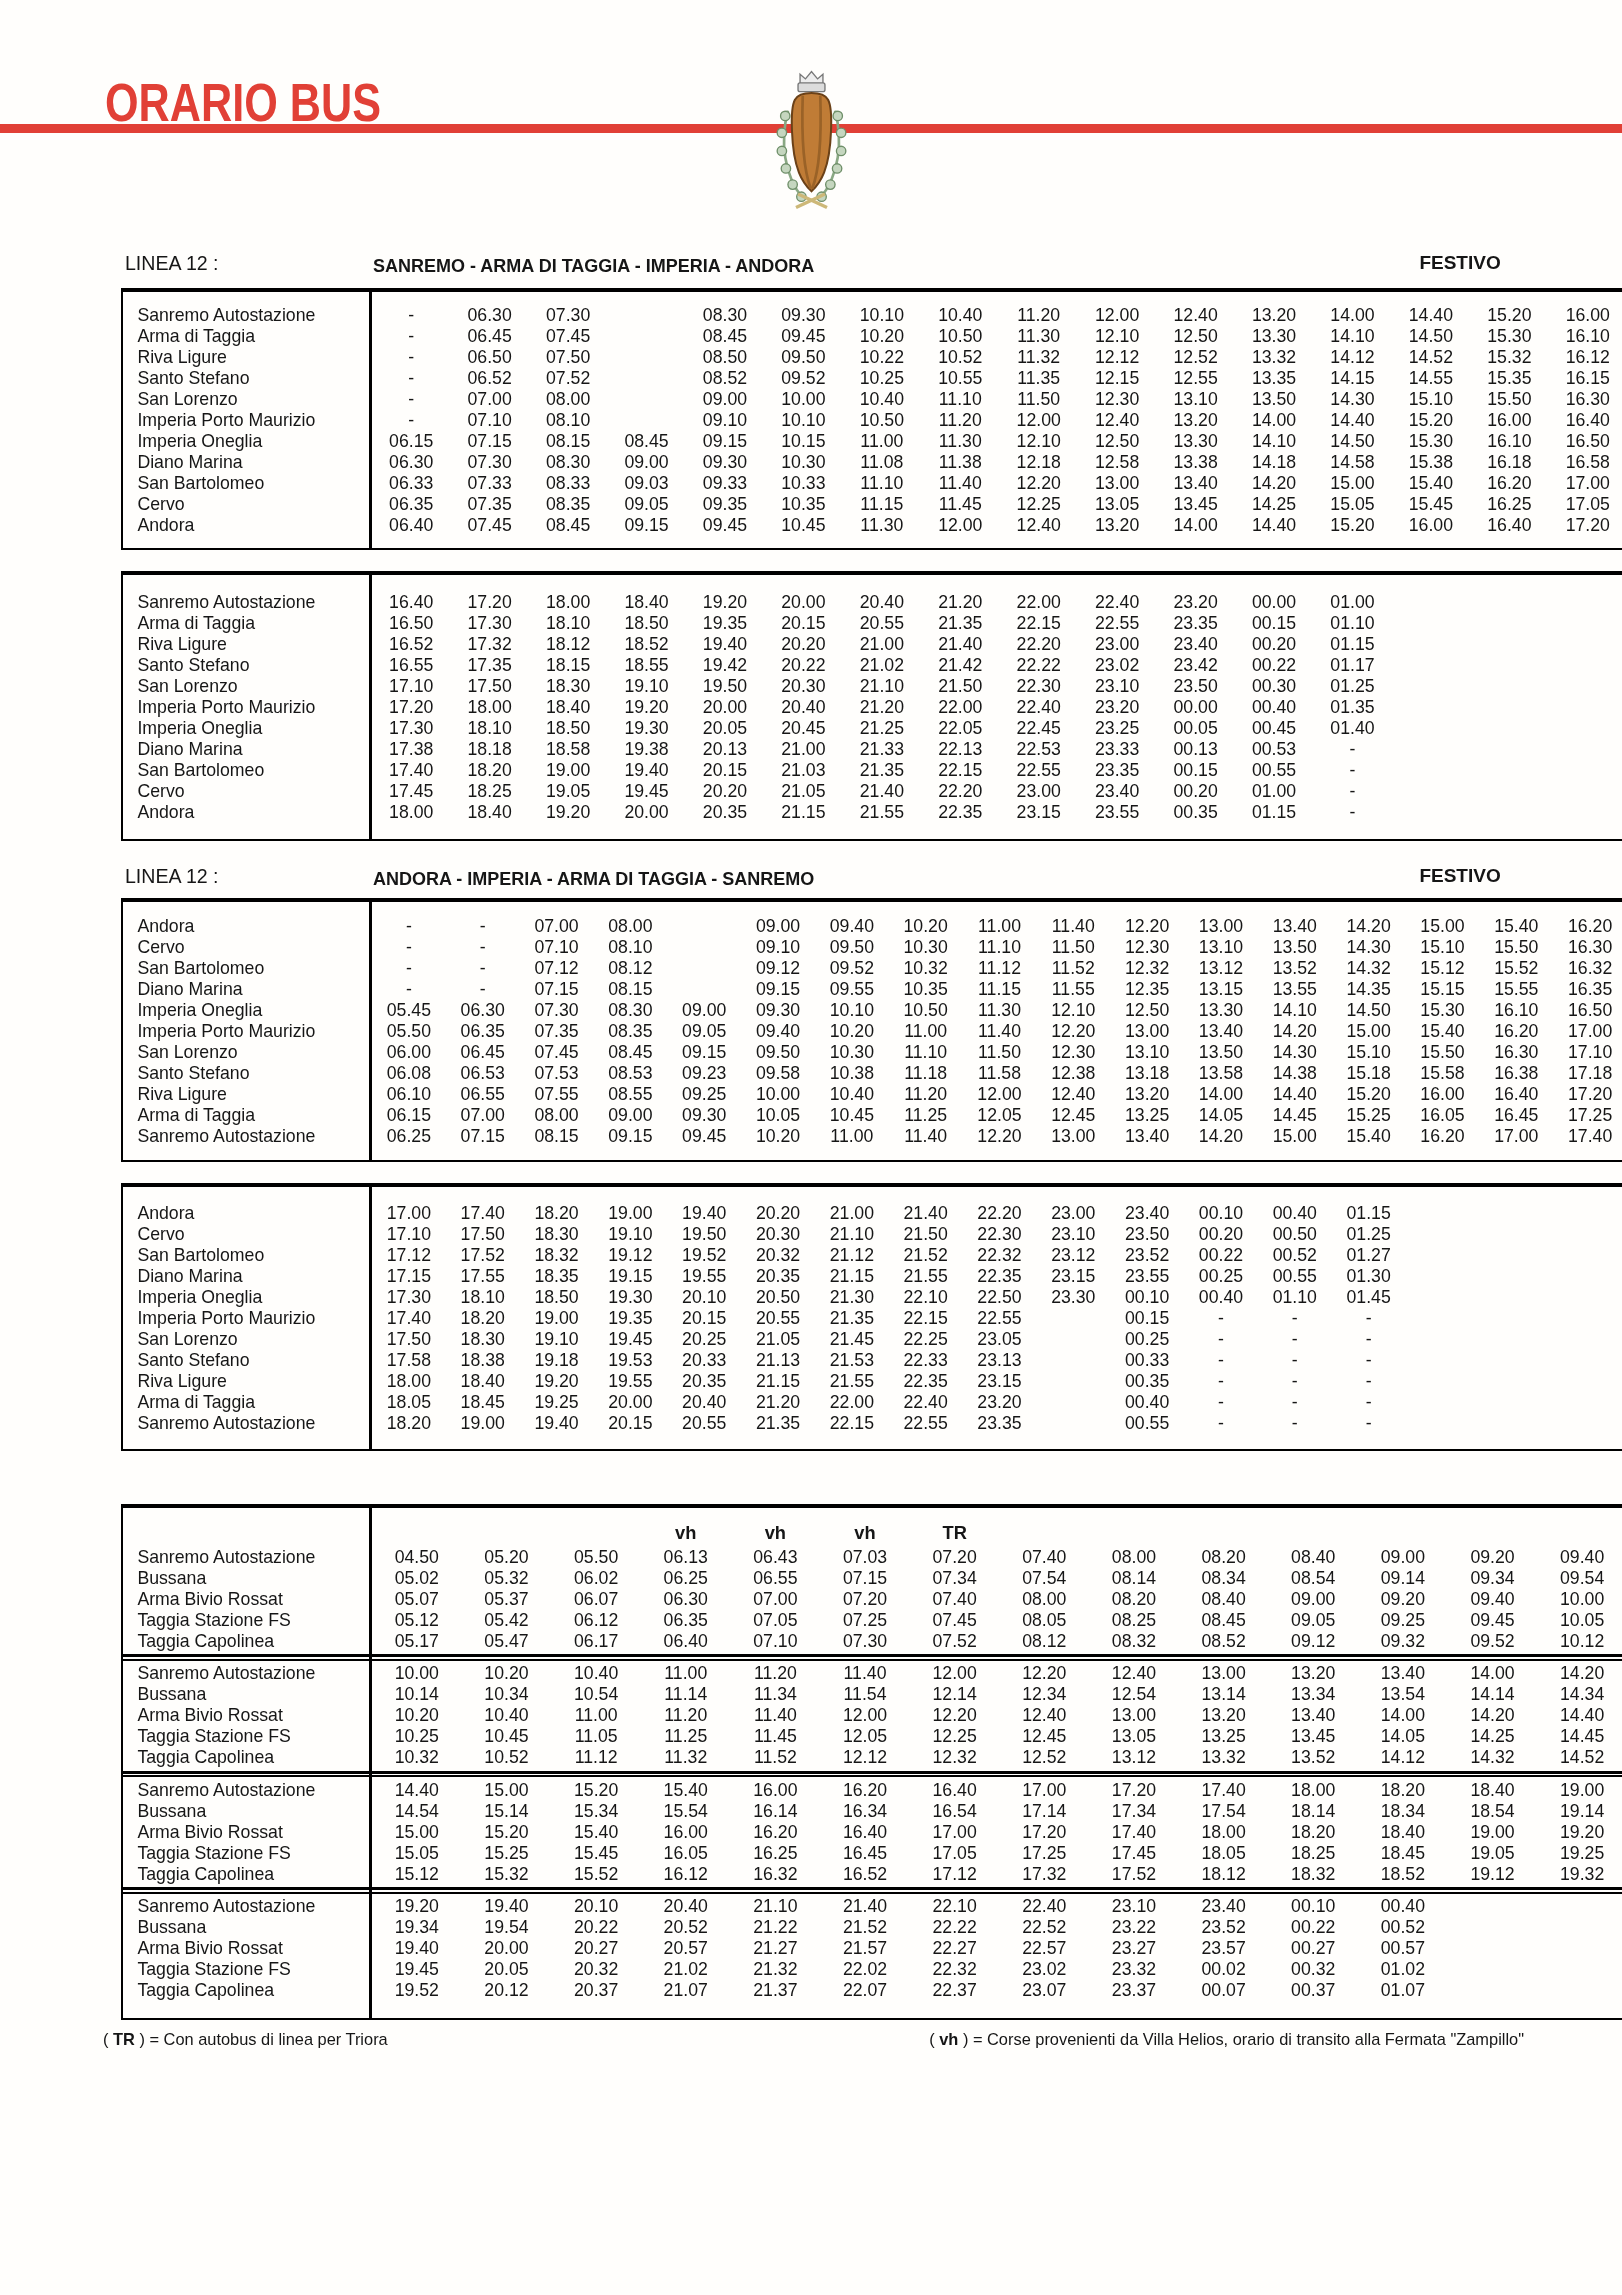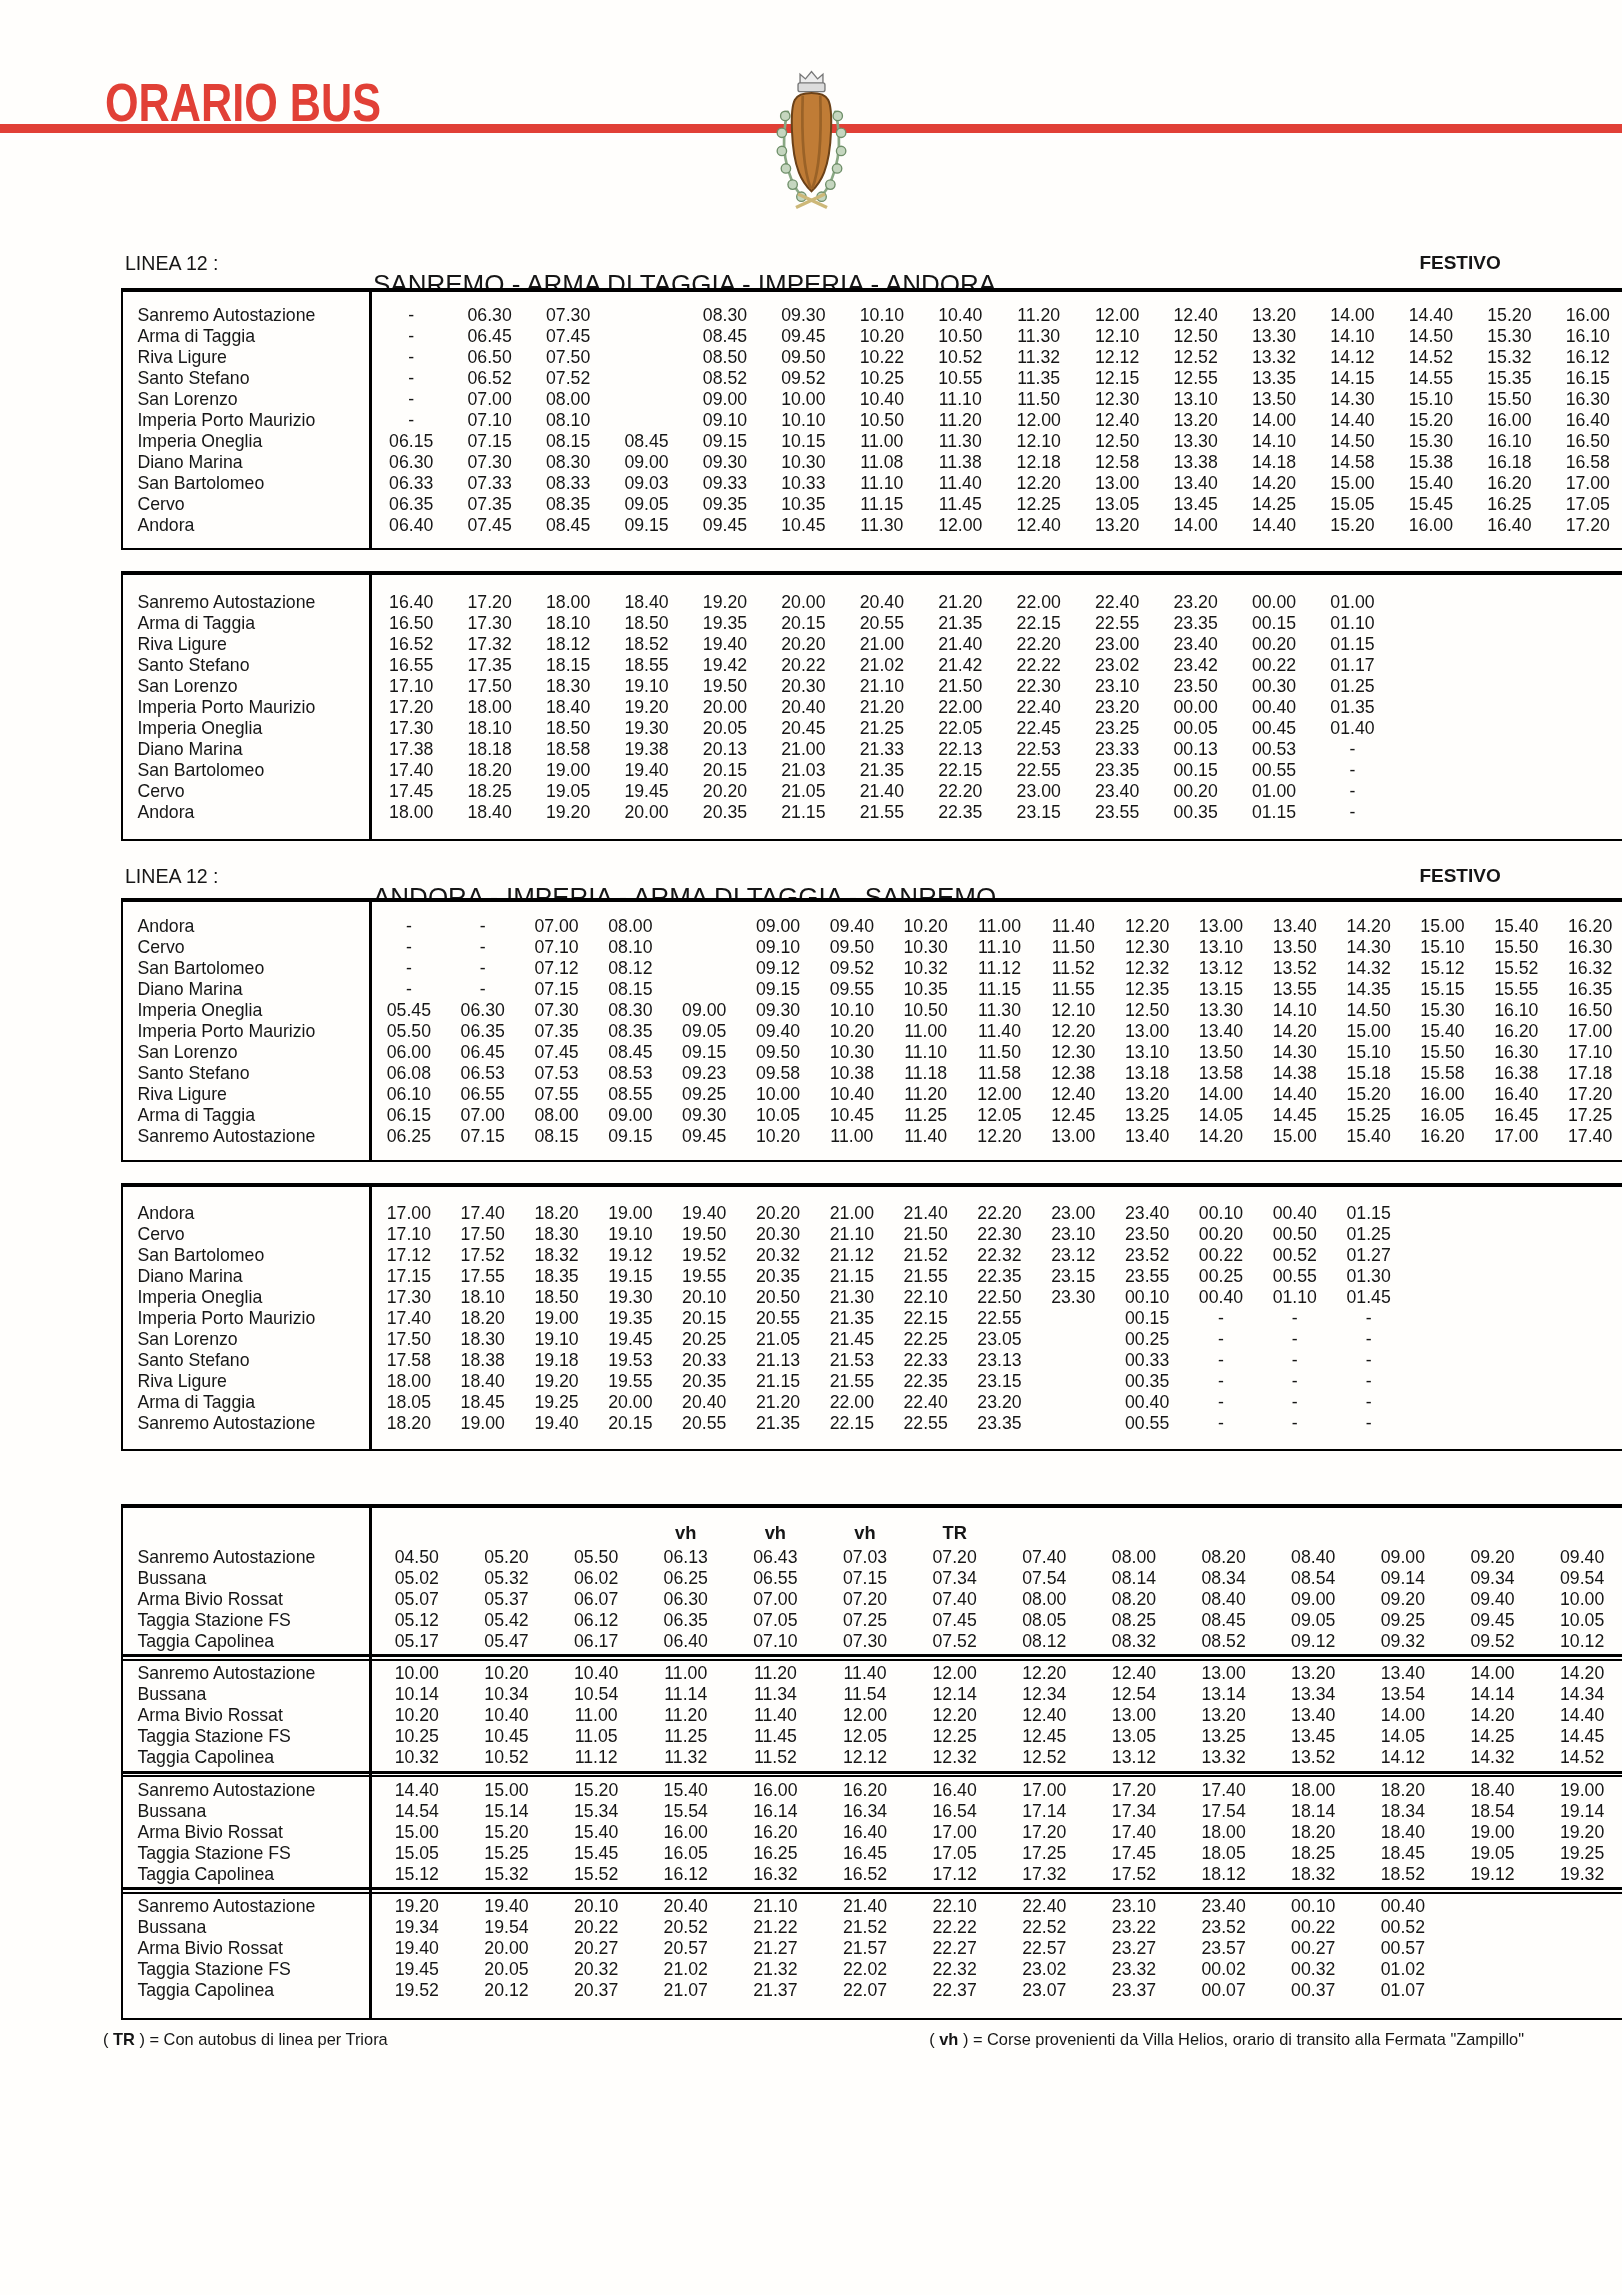--- a/index.html
+++ b/index.html
@@ -6,21 +6,21 @@
   .page{position:relative;width:1623px;height:2295px;background:#fffefc;
         font-family:"Liberation Sans",sans-serif;color:#161616;overflow:hidden;}
   
   .brand{position:absolute;left:105px;top:71px;font-size:54px;font-weight:bold;
          letter-spacing:0px;transform:scaleX(.8);transform-origin:left center;white-space:nowrap;}
   .redline{position:absolute;left:0;top:124px;width:1623px;height:9.2px;}
   .crest{position:absolute;left:761px;top:68px;width:101px;height:143px;}
   
   .theader{position:absolute;left:121px;width:1381px;height:27.5px;}
   .linea{position:absolute;left:3.9px;top:0;font-weight:normal;font-size:19.6px;white-space:nowrap;}
-  .route{position:absolute;left:252px;top:17px;font-weight:normal;font-size:26px;white-space:nowrap;}
+  .route{position:absolute;left:252px;top:4px;font-weight:bold;font-size:18px;white-space:nowrap;}
   .day{position:absolute;right:1.3px;top:0;font-weight:bold;font-size:19px;white-space:nowrap;}
   
   .tbox{position:absolute;left:121px;width:1508px;border:2.6px solid #000;border-top:4.6px solid #000;
         box-sizing:border-box;display:flex;flex-direction:column;justify-content:center;background:#fffefc;}
   .vline{position:absolute;top:0;bottom:0;left:246px;width:2.6px;background:#000;}
   .tblock{padding:2.6px 0;}
   .trow{display:grid;grid-template-columns:249px repeat(var(--cols),1fr);height:21px;align-items:center;}
   .vhrow .cell{font-weight:bold;font-size:18.3px;}
   .vhrow{height:22px;}
   .stop{padding-left:14.4px;font-size:17.7px;white-space:nowrap;overflow:hidden;}

